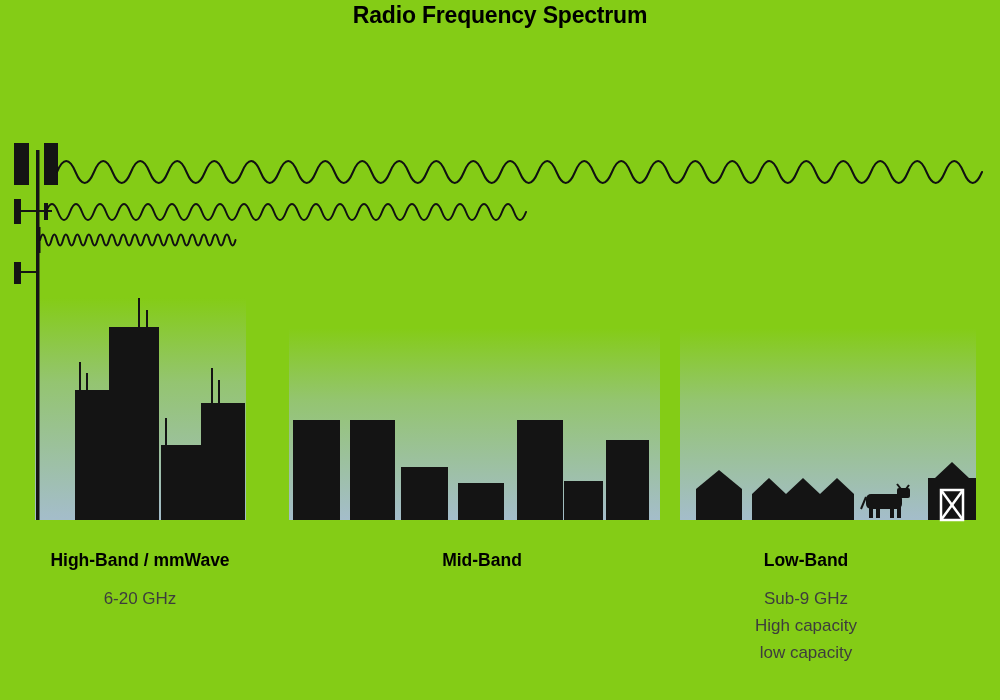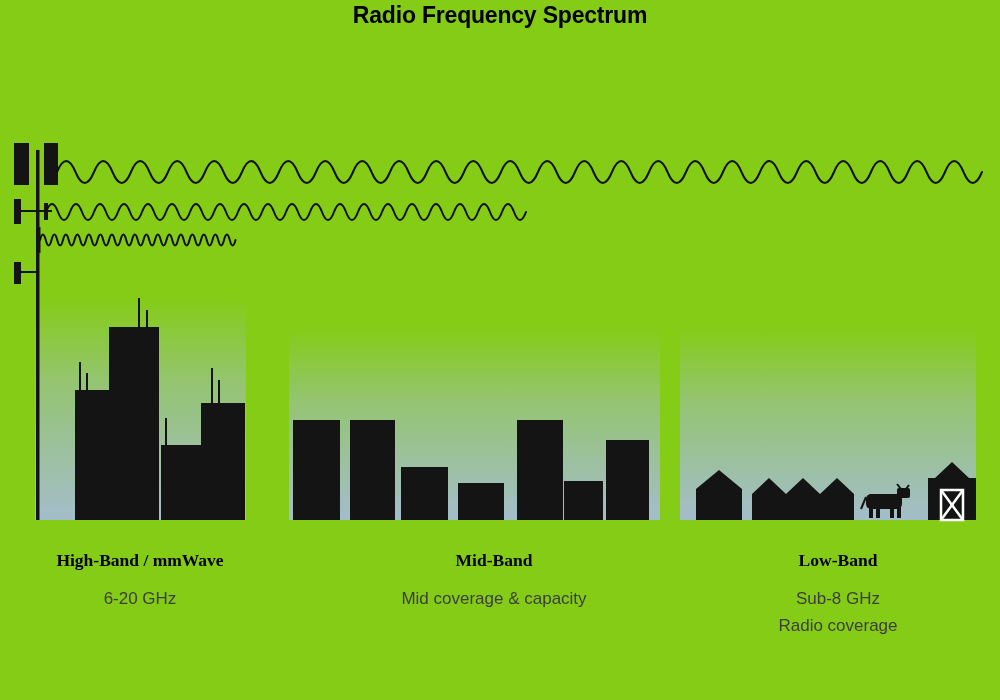--- a/index.html
+++ b/index.html
@@ -22,25 +22,25 @@
   .art { position:absolute; left:0; top:0; }
   .ink { fill:#141414; }
   .wave { fill:none; stroke:#111; stroke-width:2; stroke-linecap:round; }
   .thin { stroke:#141414; stroke-width:2; }
   .band {
     position:absolute; top:550px; text-align:center;
     color:#3d3d3d; font-size:17px; line-height:27px;
   }
   .band-label {
     font-size:17.5px; font-weight:700; color:#000;
-    line-height:20px; margin-bottom:15px;font-family:Liberation Serif, serif;
+    line-height:20px; margin-bottom:15px;
   }
   .band-high { left:18px;  width:244px; }
-  .band-mid  { left:372px; width:244px; }
-  .band-low  { left:706px; width:264px; }
+  .band-mid  { left:360px; width:244px; }
+  .band-low  { left:674px; width:264px; }
 </style>
 </head>
 <body>
 
 <div class="stage">
 
   <h1 class="title">Radio Frequency Spectrum</h1>
 
   <div class="sky sky-high"></div>
   <div class="sky sky-mid"></div>
@@ -113,22 +113,22 @@
     </g>
   </svg>
 
   <div class="band band-high">
     <div class="band-label">High-Band / mmWave</div>
     <div class="band-line">6-20 GHz</div>
   </div>
 
   <div class="band band-mid">
     <div class="band-label">Mid-Band</div>
-    <div class="band-line">Mid coverage &amp; capacity</div>
   </div>
 
   <div class="band band-low">
     <div class="band-label">Low-Band</div>
-    <div class="band-line">Sub-8 GHz</div>
-    <div class="band-line">Radio coverage</div>
+    <div class="band-line">Sub-9 GHz</div>
+    <div class="band-line">High capacity</div>
+    <div class="band-line">low capacity</div>
   </div>
 
 </div>
 
 </body></html>

